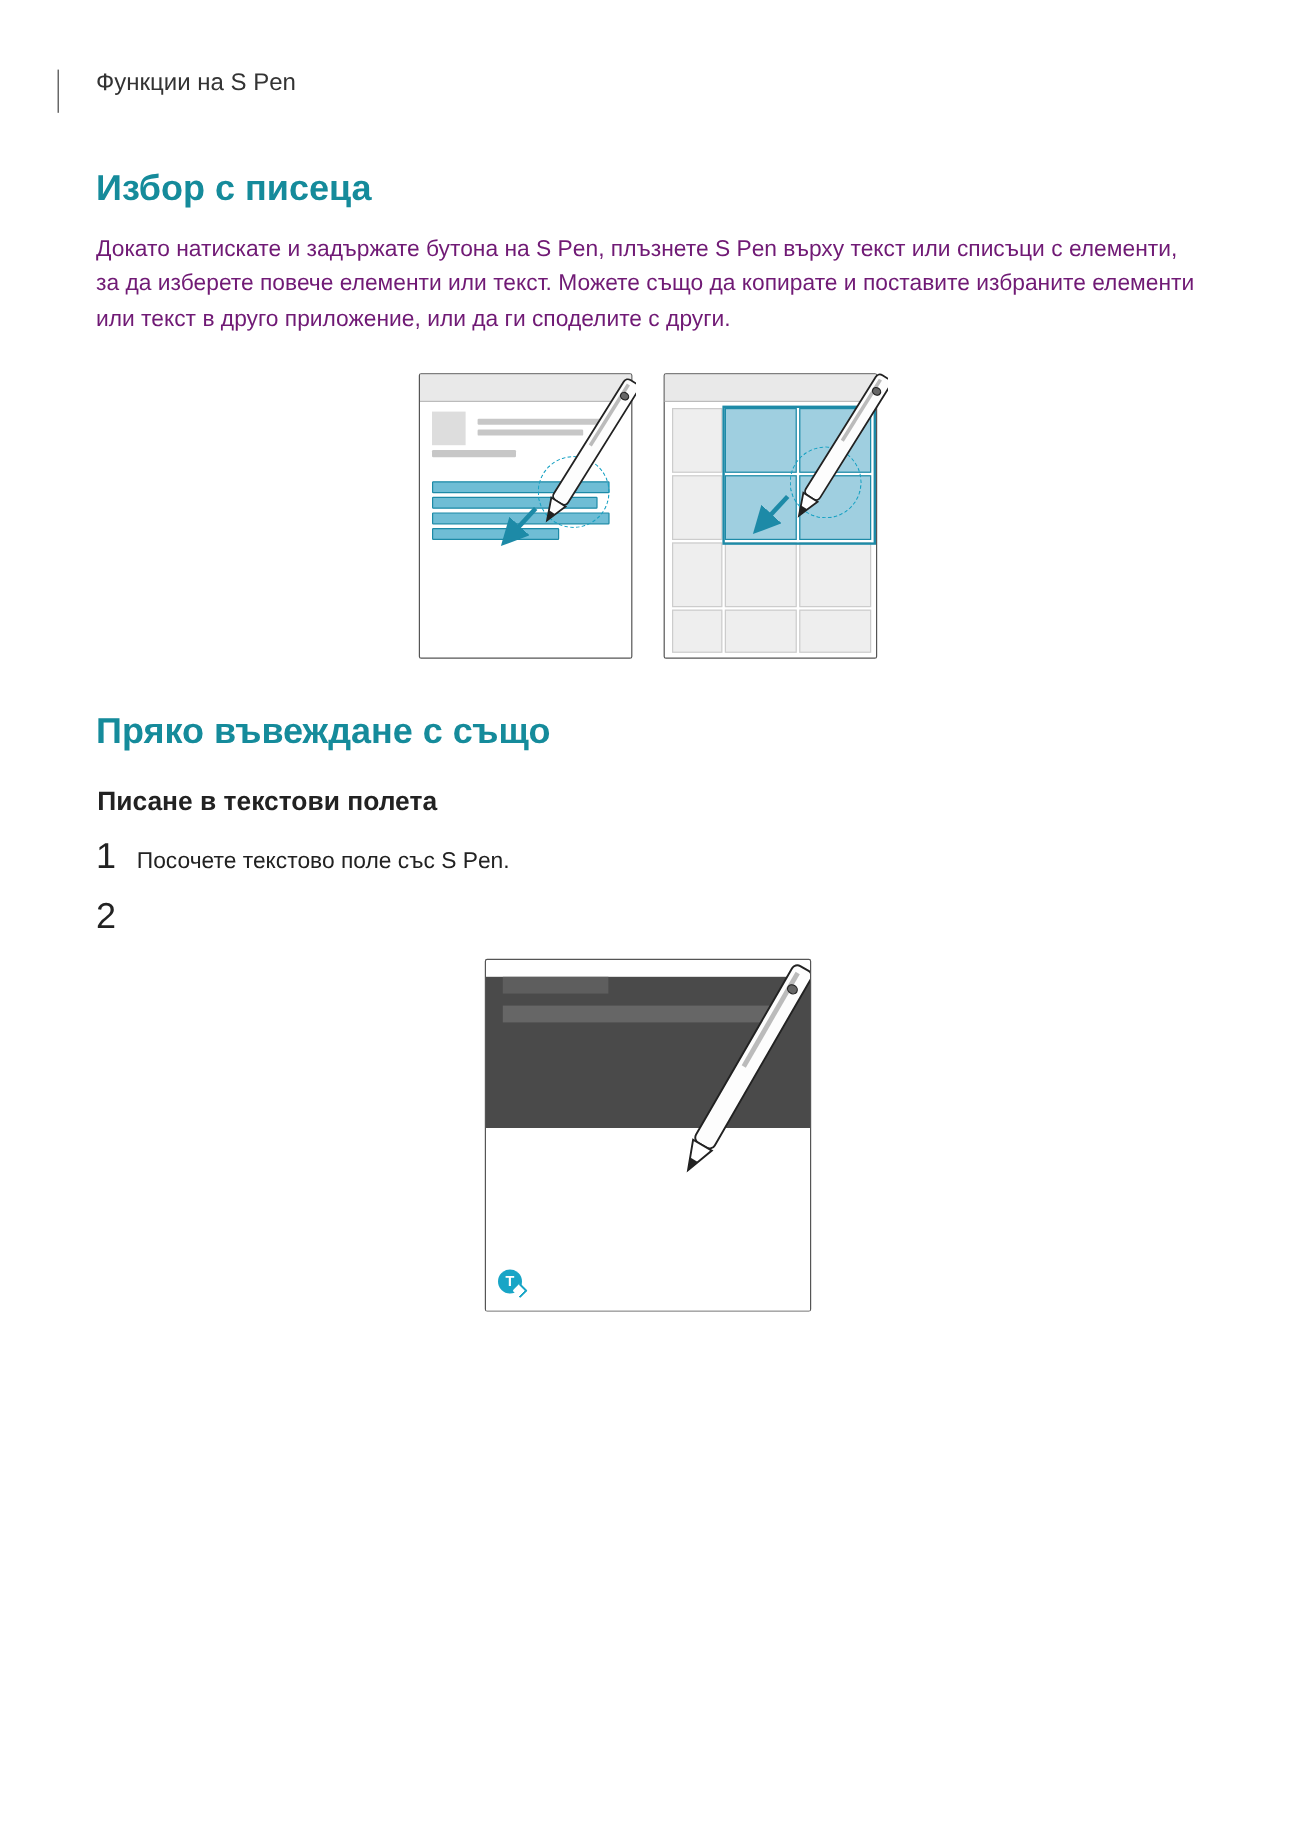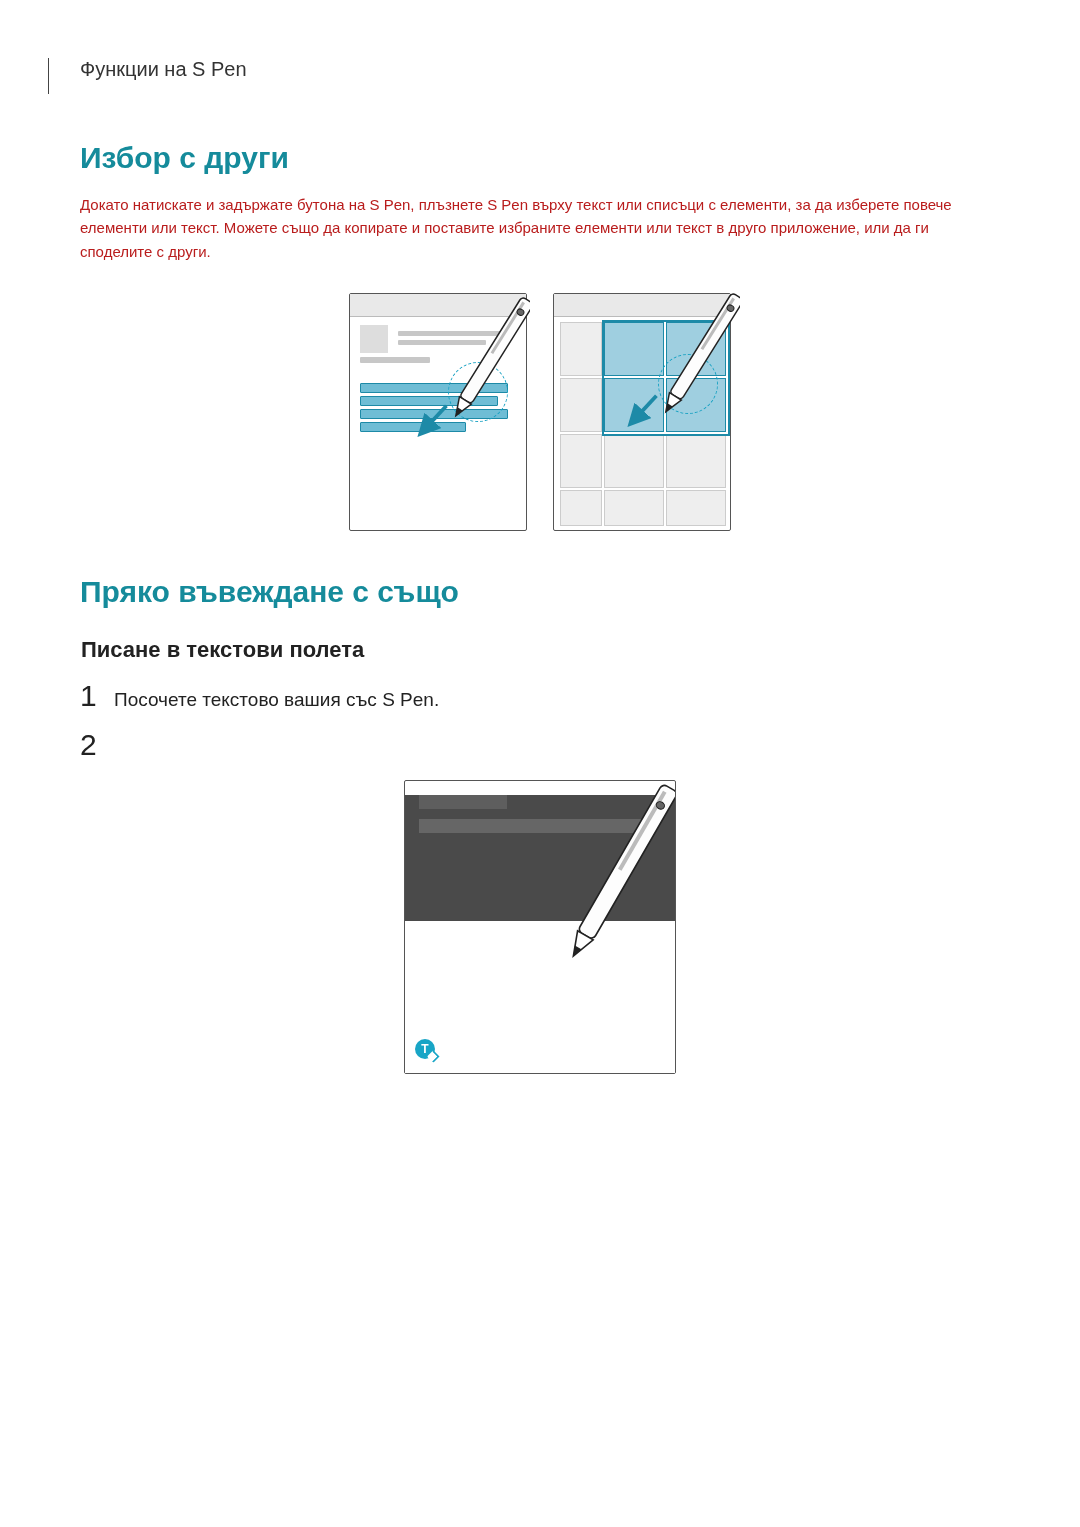--- a/index.html
+++ b/index.html
@@ -1,21 +1,21 @@
 <!DOCTYPE html>
 <html><head>
 <meta charset="utf-8">
 <style>
   html,body{margin:0;padding:0;background:#fff;font-family:"Segoe UI","Helvetica Neue",Arial,sans-serif;color:#222;}
   .page{width:1080px;height:1527px;position:relative;box-sizing:border-box;padding:0 80px;}
   .left-margin-line{position:absolute;top:0;left:48px;width:0;height:36px;border-left:1px solid #444;}
   .running-head{font-size:20px;color:#333;margin-top:58px;margin-bottom:60px;font-weight:400;}
   h2.section{color:#158b9b;font-size:30px;font-weight:600;margin:0 0 18px 0;}
   h3.subsection{font-size:22px;font-weight:700;margin:28px 0 10px 1px;color:#222;}
-  p.body{font-size:15px;line-height:1.55;margin:0 0 10px 0;color:#b91c1c;}
+  p.body{font-size:19px;line-height:1.55;margin:0 0 10px 0;color:#701a75;}
   .figrow{display:flex;justify-content:center;gap:26px;margin:30px 0 44px 0;}
   .device{width:176px;height:236px;border:1px solid #555;border-radius:2px;background:#fff;position:relative;overflow:visible;}
   .device .topbar{height:22px;background:#e9e9e9;border-bottom:1px solid #bbb;}
   .ol{list-style:none;padding:0;margin:16px 0 0 0;}
   .ol li{display:flex;align-items:baseline;gap:14px;margin:0 0 14px 0;}
   .ol .num{font-size:30px;font-weight:400;color:#222;width:20px;}
   .ol .txt{font-size:19px;line-height:1.5;}
   .t-icon{display:inline-flex;width:20px;height:20px;border-radius:50%;background:#18a5c6;color:#fff;align-items:center;justify-content:center;font-size:12px;font-weight:700;vertical-align:-3px;position:relative;}
   .t-icon::after{content:"";position:absolute;right:-3px;bottom:-2px;width:7px;height:7px;border-right:2px solid #18a5c6;border-bottom:2px solid #18a5c6;transform:rotate(-45deg);background:#fff;border-radius:1px;}
   .footer-page{position:absolute;bottom:36px;left:0;width:100%;text-align:center;font-size:18px;color:#222;}
@@ -40,21 +40,21 @@
   .device2 .white-area{position:absolute;top:140px;left:0;right:0;bottom:0;background:#fff;}
   .device2 .ticon{position:absolute;left:10px;bottom:14px;}
 </style>
 </head>
 <body>
 
 <div class="page">
   <div class="left-margin-line"></div>
   <div class="running-head">Функции на S Pen</div>
 
-  <h2 class="section">Избор с други</h2>
+  <h2 class="section">Избор с писеца</h2>
   <p class="body">Докато натискате и задържате бутона на S Pen, плъзнете S Pen върху текст или списъци с елементи, за да изберете повече елементи или текст. Можете също да копирате и поставите избраните елементи или текст в друго приложение, или да ги споделите с други.</p>
 
   <div class="figrow">
 
     <div class="device">
       <div class="topbar"></div>
       <div class="sel-lines">
         <span class="thumb"></span>
         <span class="thumb-ln"><div></div><div style="width:80%"></div></span>
         <div class="ln" style="width:40%"></div>
@@ -132,21 +132,21 @@
     </div>
   </div>
 
   <h2 class="section">Пряко въвеждане с също</h2>
 
   <h3 class="subsection">Писане в текстови полета</h3>
 
   <ol class="ol">
     <li>
       <span class="num">1</span>
-      <span class="txt">Посочете текстово вашия със S Pen.</span>
+      <span class="txt">Посочете текстово поле със S Pen.</span>
     </li>
     <li>
       <span class="num">2</span>
     </li>
   </ol>
 
   <div class="device2">
     <div class="top-dark">
       <div class="dk1"></div>
       <div class="dk2"></div>

